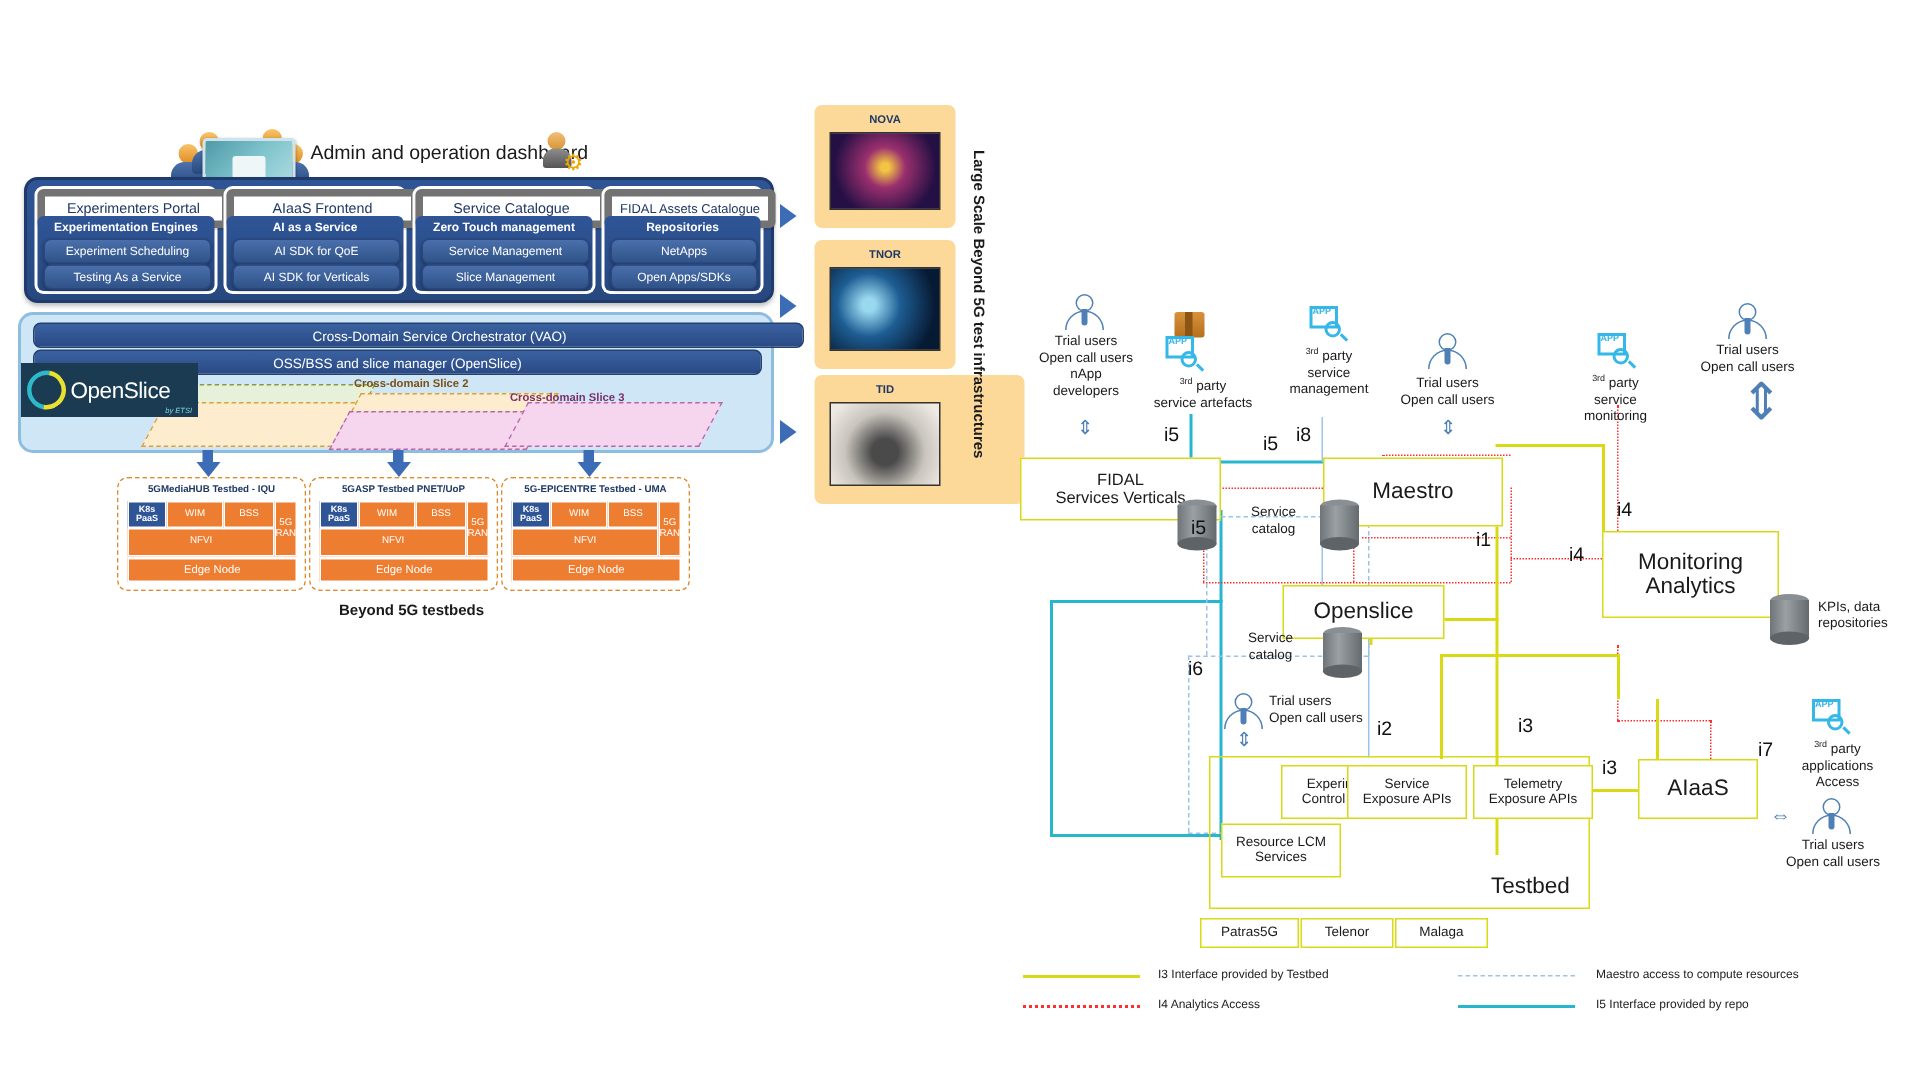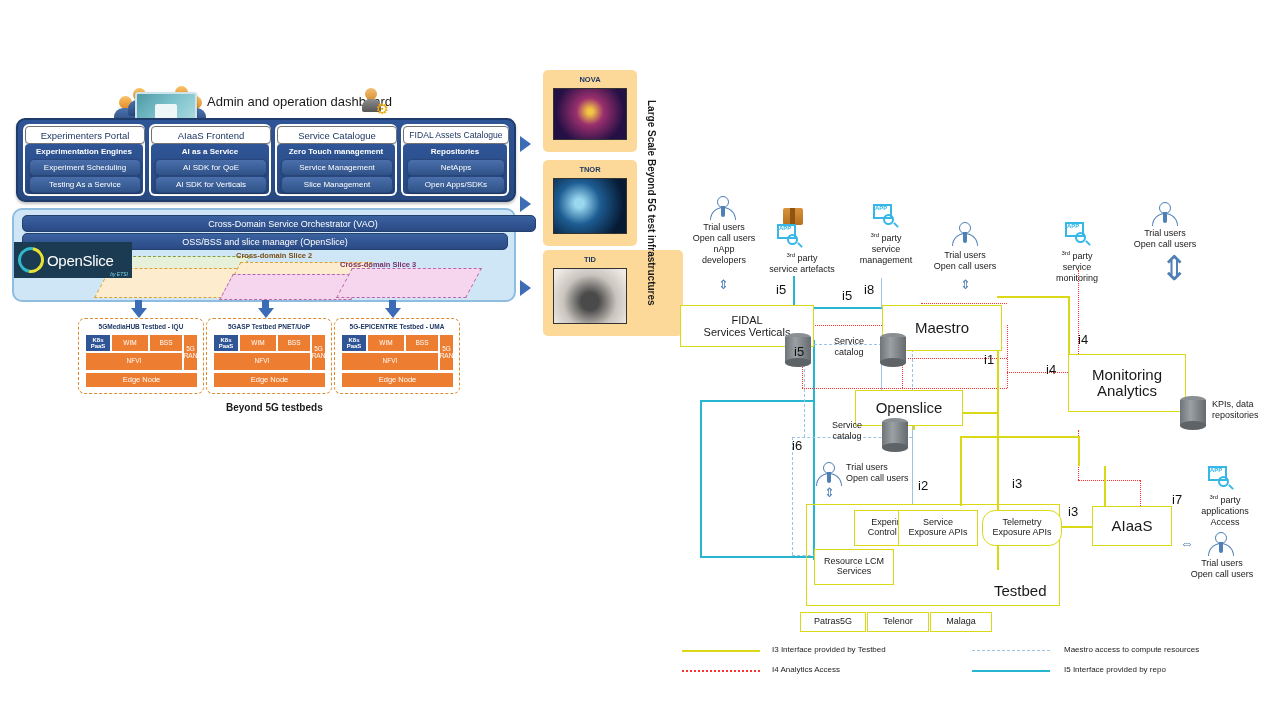--- a/index.html
+++ b/index.html
@@ -25,21 +25,21 @@
   .admin-gear{width:24px;height:26px;}
   .admin-gear .head{width:12px;height:12px;border-radius:50%;
        background-image:linear-gradient(#f3bd78,#d89432);margin-left:3px;}
   .admin-gear .body{width:19px;height:13px;margin-top:-1px;border-radius:8px 8px 2px 2px;
        background-image:linear-gradient(#8e8e8e,#555);}
   .gearglyph{position:absolute;right:-3px;bottom:-2px;font-size:15px;color:#f0a500;line-height:1;}
 
   
   .bluepanel{background-image:linear-gradient(#2f5597,#27487f);border:2px solid #1f3b6b;
        border-radius:9px;box-shadow:0 2px 3px rgba(0,0,0,.25);}
-  .col-white{background:#ffffff;border:1px solid #737373;border-radius:4px;
+  .col-white{background:#ffffff;border:5px solid #737373;border-radius:4px;
        display:flex;align-items:center;justify-content:center;font-size:9.5px;color:#1f3864;
        box-shadow:0 1px 1px rgba(0,0,0,.15);text-align:right;}
   .col-subtitle{color:#ffffff;font-size:8px;font-weight:bold;text-align:center;}
   .blue-btn{background-image:linear-gradient(#4a6fab,#2f5288);border:1px solid #29477d;
        border-radius:5px;color:#fff;font-size:8px;display:flex;align-items:center;
        justify-content:center;box-shadow:0 1px 2px rgba(0,0,0,.3);}
   .colbox{background:#ffffff;border-radius:6px;}
 
   
   .lightpanel{background:#cfe6f7;border:2px solid #8fbde0;border-radius:10px;}
@@ -383,21 +383,21 @@
       <span>Resource LCM</span><br>
       <span>Services</span>
     </span>
   </div>
   <div class="ybox sml" style="left:238px;top:510px;width:80px;height:36px;">
     <span style="display:block;">
       <span>Service</span><br>
       <span>Exposure APIs</span>
     </span>
   </div>
-  <div class="ybox sml" style="left:322px;top:510px;width:80px;height:36px;border-radius:13px;">
+  <div class="ybox sml" style="left:322px;top:510px;width:80px;height:36px;">
     <span style="display:block;">
       <span>Telemetry</span><br>
       <span>Exposure APIs</span>
     </span>
   </div>
 
   <div class="ybox sml" style="left:140px;top:612px;width:66px;height:20px;">Patras5G</div>
   <div class="ybox sml" style="left:207px;top:612px;width:62px;height:20px;">Telenor</div>
   <div class="ybox sml" style="left:270px;top:612px;width:62px;height:20px;">Malaga</div>
 

